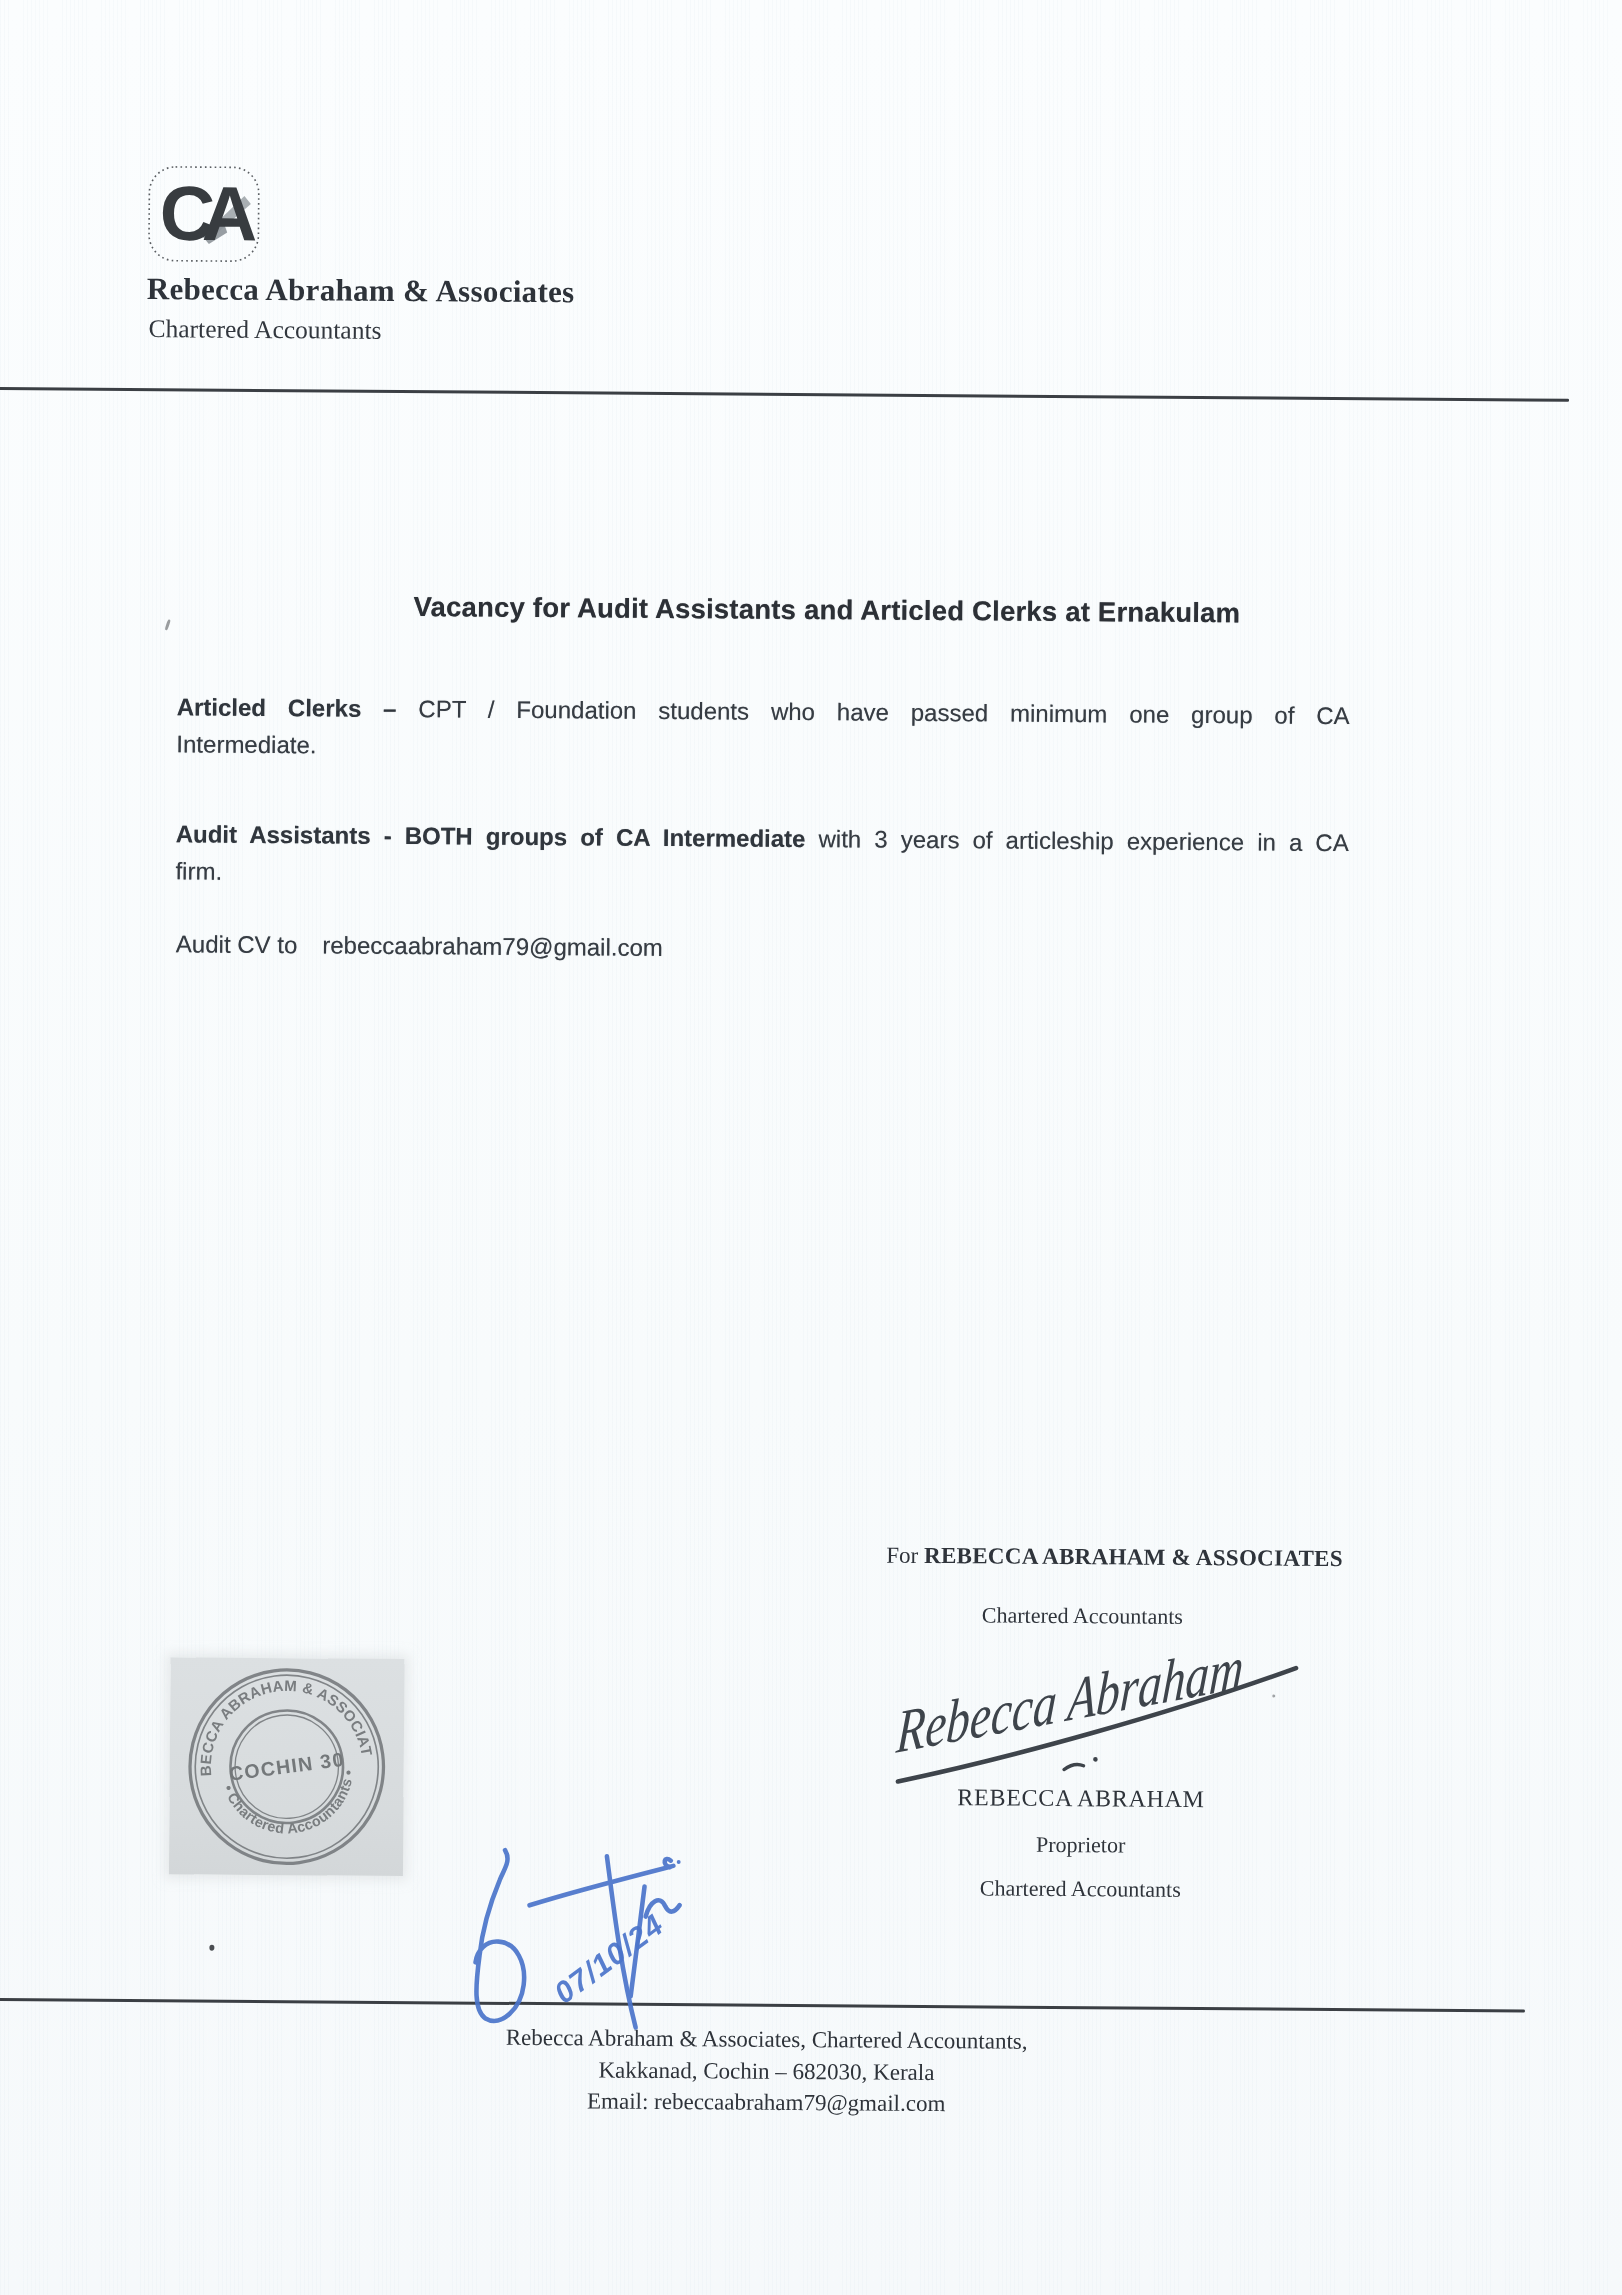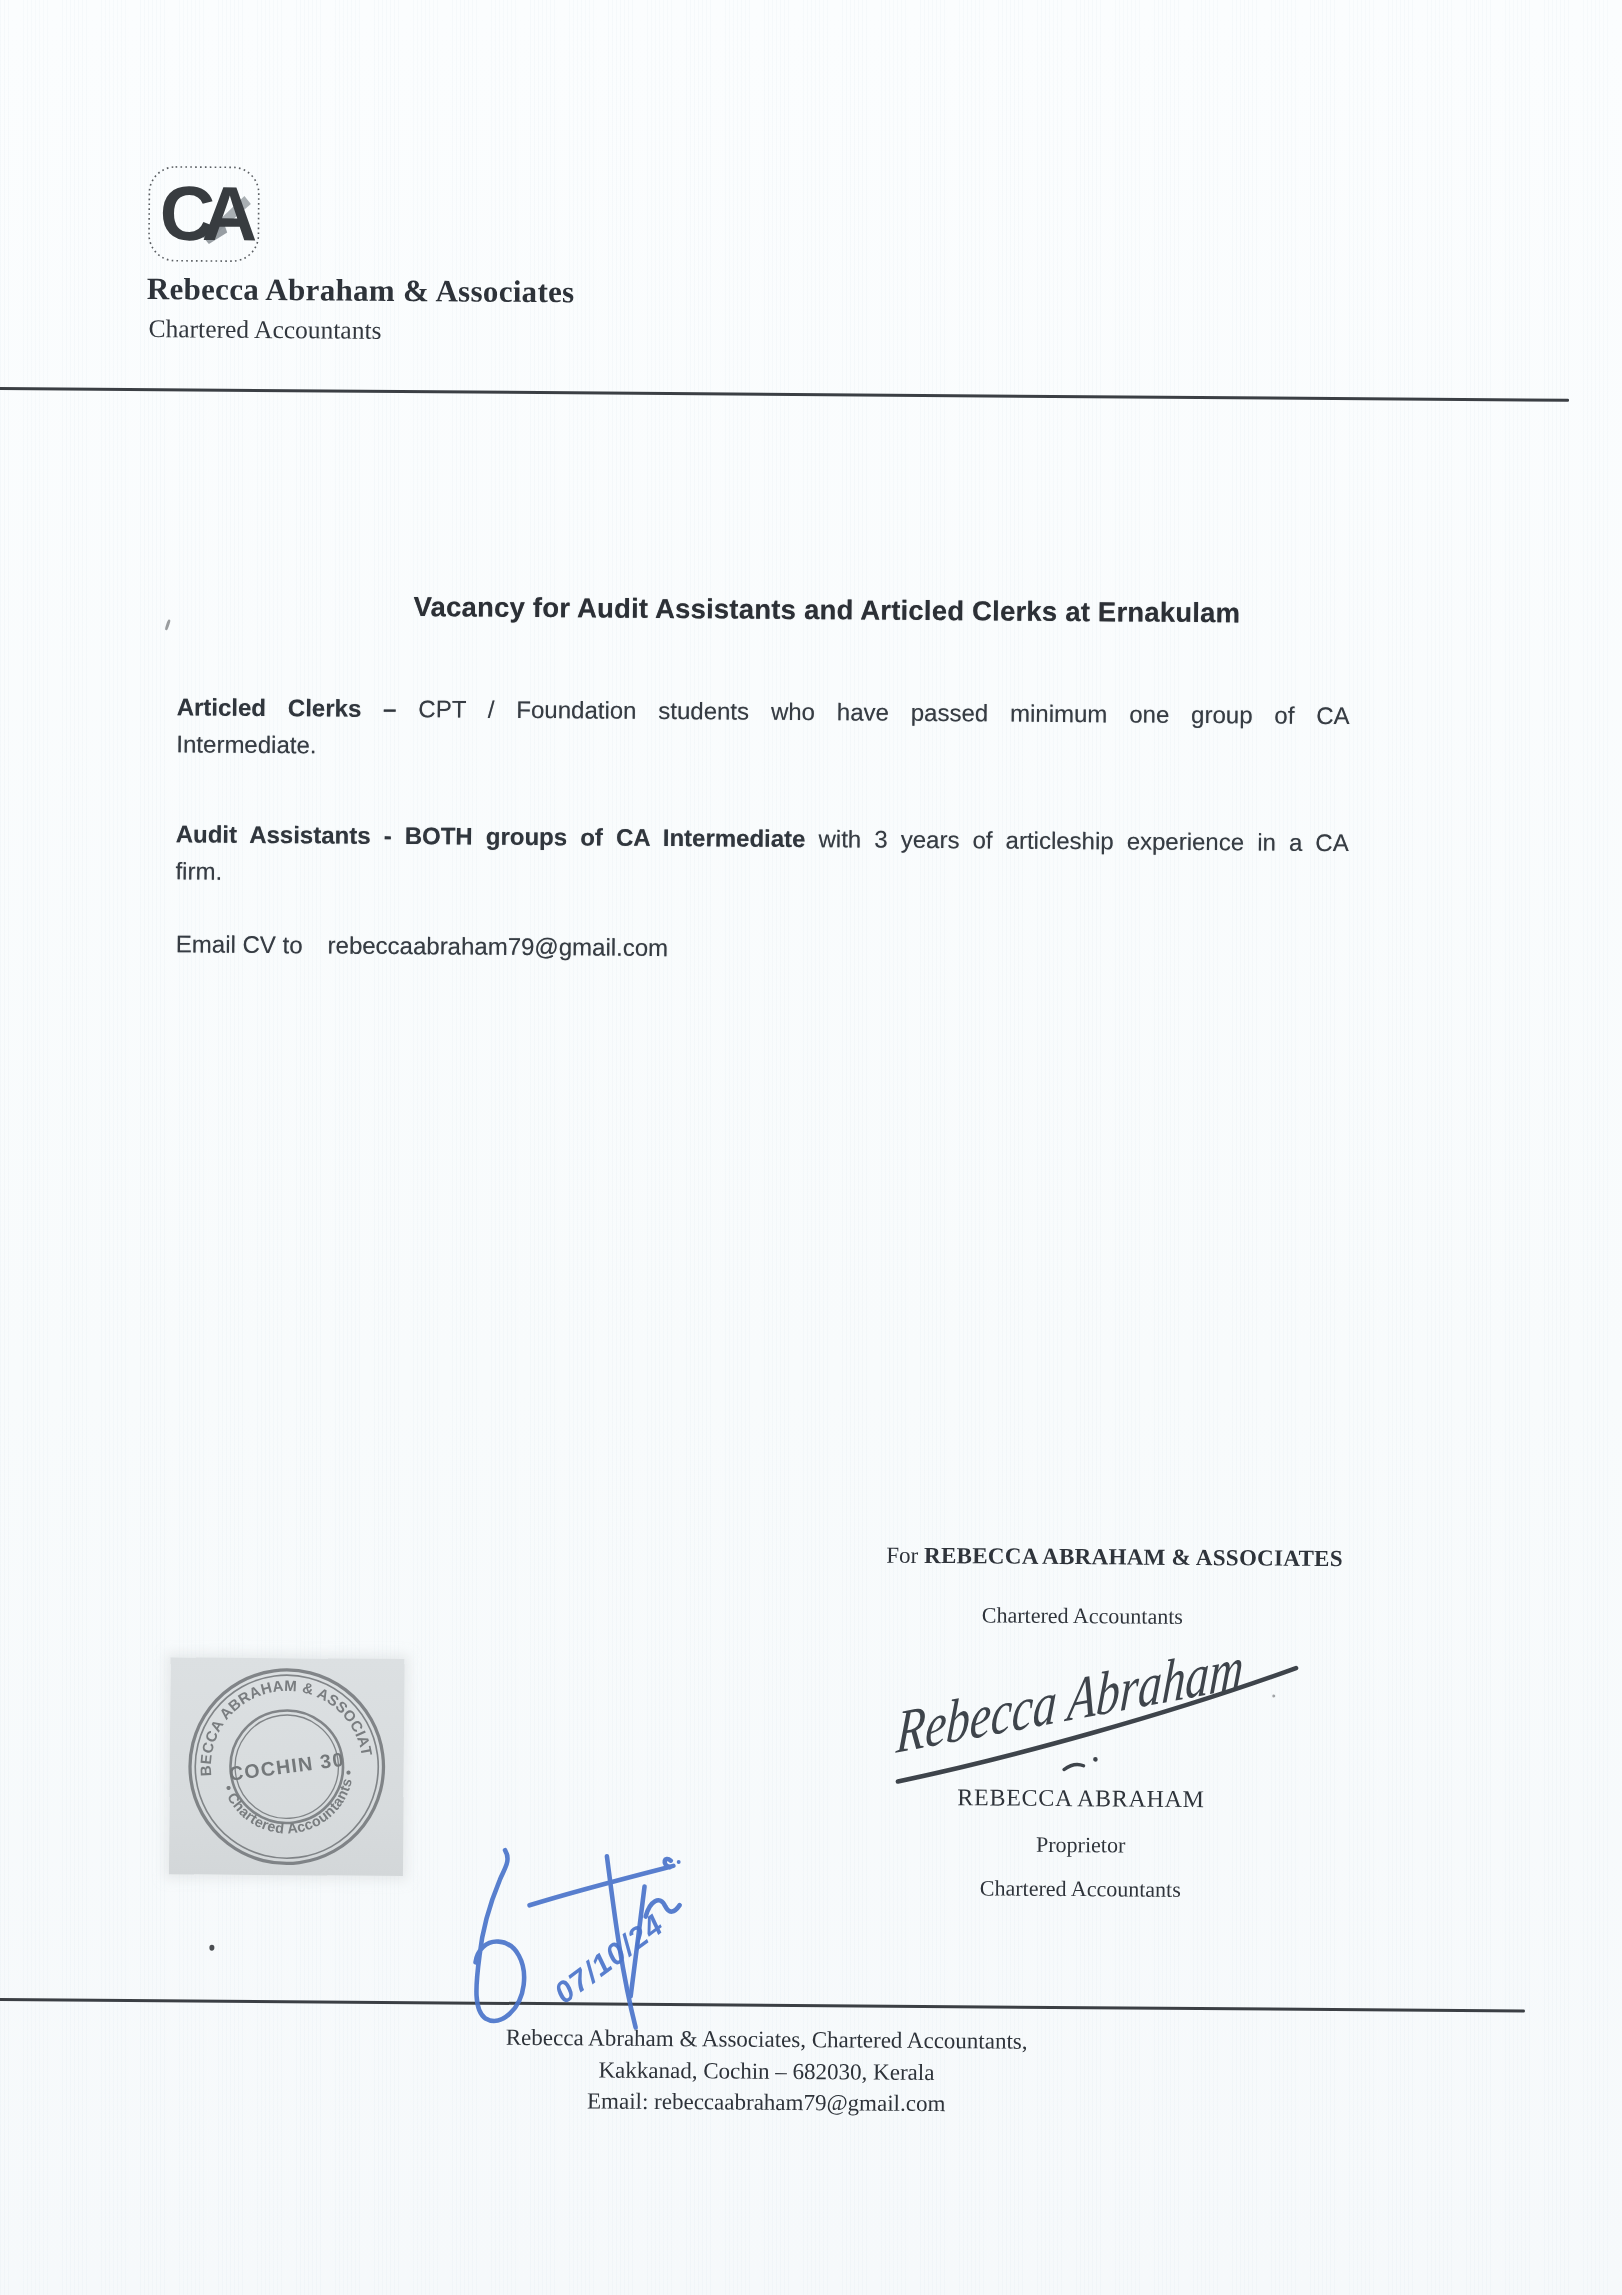--- a/index.html
+++ b/index.html
@@ -86,21 +86,21 @@
 
     <div class="abs para para1 ink">
       <b>Articled Clerks –</b><span> CPT / Foundation students who have passed minimum one group of CA Intermediate.</span>
     </div>
 
     <div class="abs para para2 ink">
       <b>Audit Assistants - BOTH groups of CA Intermediate</b><span> with 3 years of articleship experience in a CA firm.</span>
     </div>
 
     <div class="abs email-line ink">
-      <span>Email CV to</span><span class="addr">rebeccaabraham79@gmail.com</span>
+      <span>Audit CV to</span><span class="addr">rebeccaabraham79@gmail.com</span>
     </div>
 
     <div class="abs serif for-line">
       <span>For </span><b>REBECCA ABRAHAM &amp; ASSOCIATES</b>
     </div>
     <div class="abs serif sig-center sig-sub">Chartered Accountants</div>
 
     <svg class="abs sig-svg" width="471" height="196" viewBox="1340 2460 720 300">
       <g fill="none" stroke="#3e444b" stroke-linecap="round" stroke-linejoin="round">
         <text transform="translate(1388,2668) rotate(-11) skewX(-14)" font-family="Liberation Serif, serif" font-style="italic" font-size="92" textLength="540" lengthAdjust="spacingAndGlyphs" fill="#3e444b" stroke="none">Rebecca Abraham</text>

